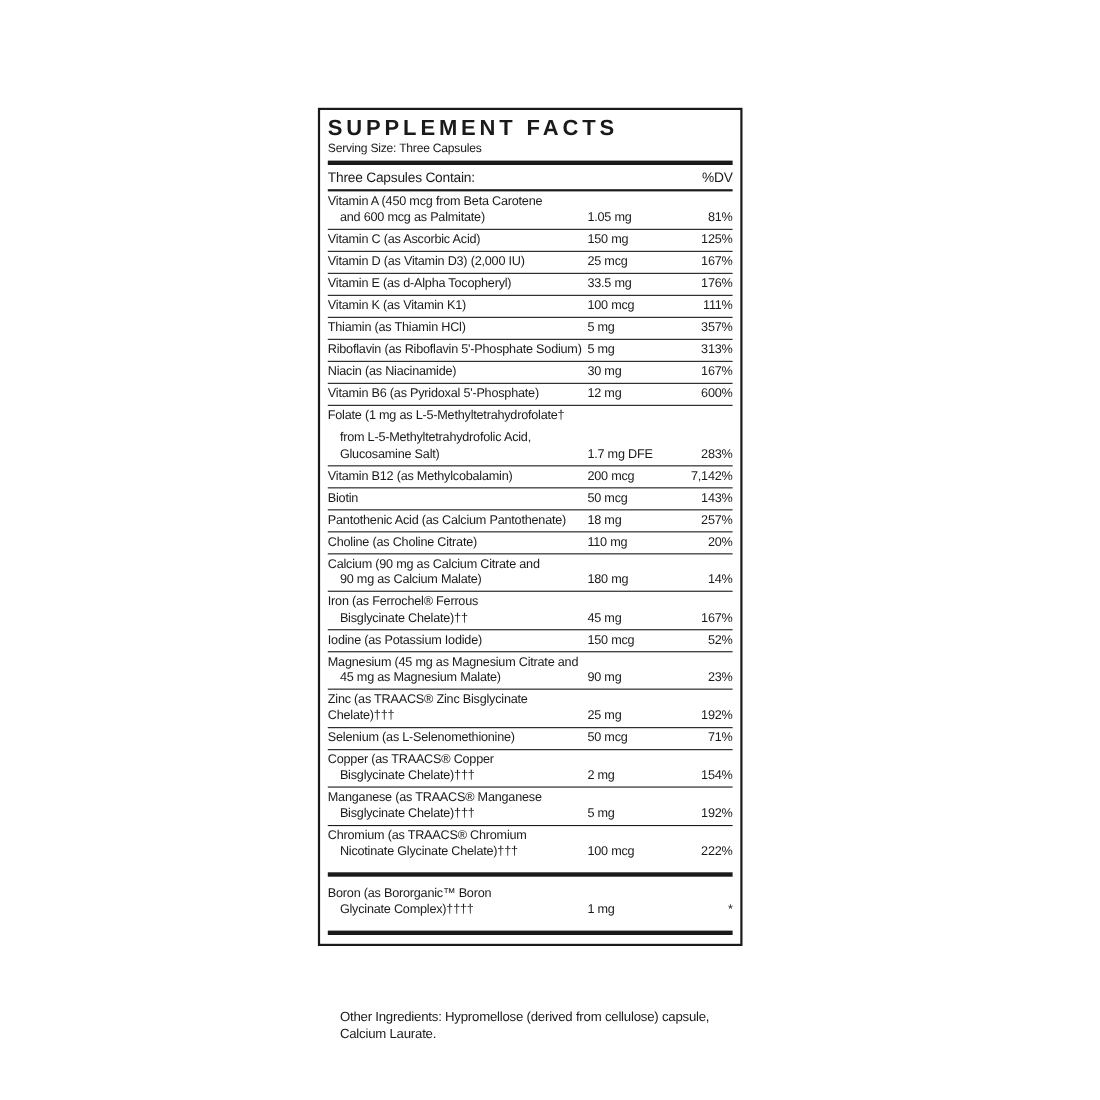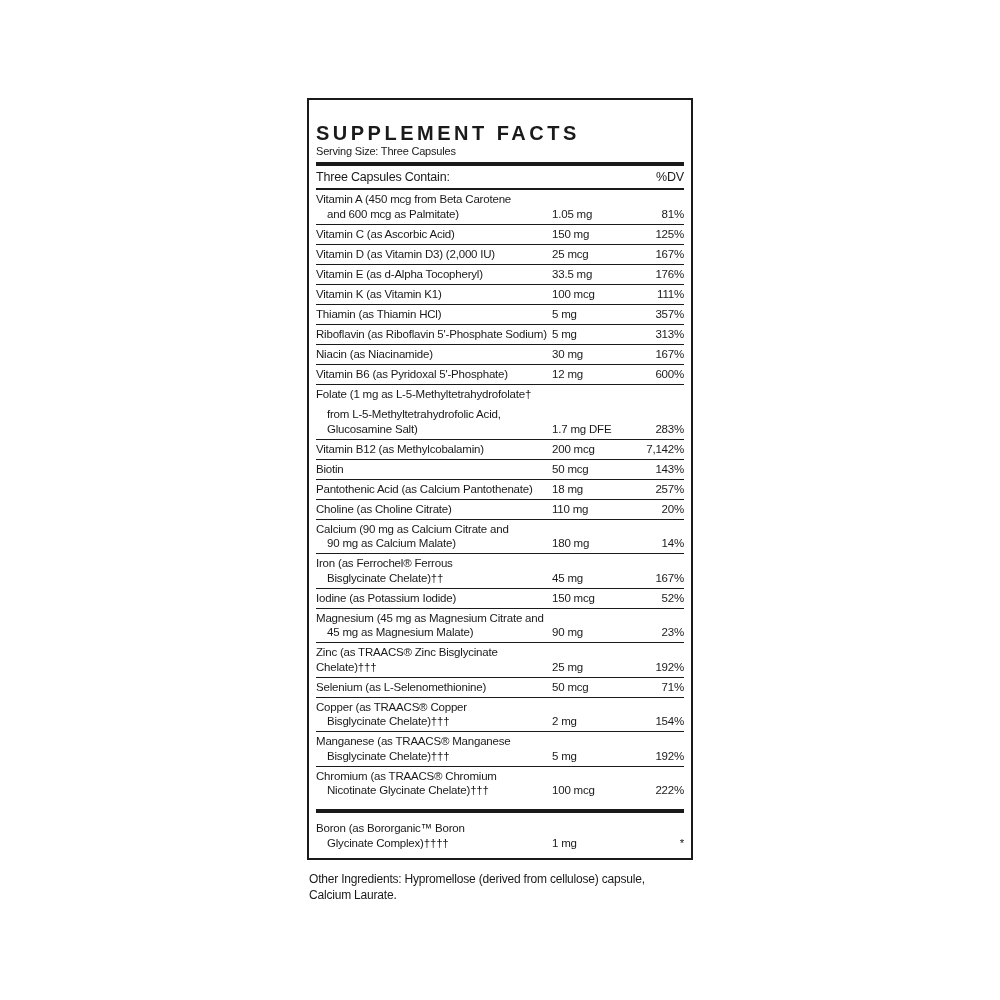--- a/index.html
+++ b/index.html
@@ -11,27 +11,27 @@
     position: relative;
     width: 1000px;
     height: 1000px;
     background: #ffffff;
     font-family: "Liberation Sans", sans-serif;
     color: #1a1a1a;
     letter-spacing: -0.2px;
   }
   .panel {
     position: absolute;
-    left: 307px;
+    left: 289px;
     top: 98px;
     width: 386px;
     height: 762px;
     box-sizing: border-box;
     border: 2px solid #1a1a1a;
-    padding: 22px 7px 8px 7px;
+    padding: 6px 7px 8px 7px;
     overflow: hidden;
   }
   .panel-title {
     font-size: 20px;
     font-weight: bold;
     letter-spacing: 3.5px;
     line-height: 22px;
     white-space: nowrap;
   }
   .serving-block {
@@ -82,21 +82,21 @@
   .footnote {
     border-top: 4px solid #1a1a1a;
     margin-top: 9px;
     padding: 12px 0 0 7px;
     font-size: 11.5px;
     line-height: 14px;
   }
   .other-ingredients {
     position: absolute;
     left: 309px;
-    top: 871px;
+    top: 916px;
     width: 368px;
     font-size: 12px;
     line-height: 16px;
   }
 </style>
 </head>
 <body>
 
 <div class="page">
 

